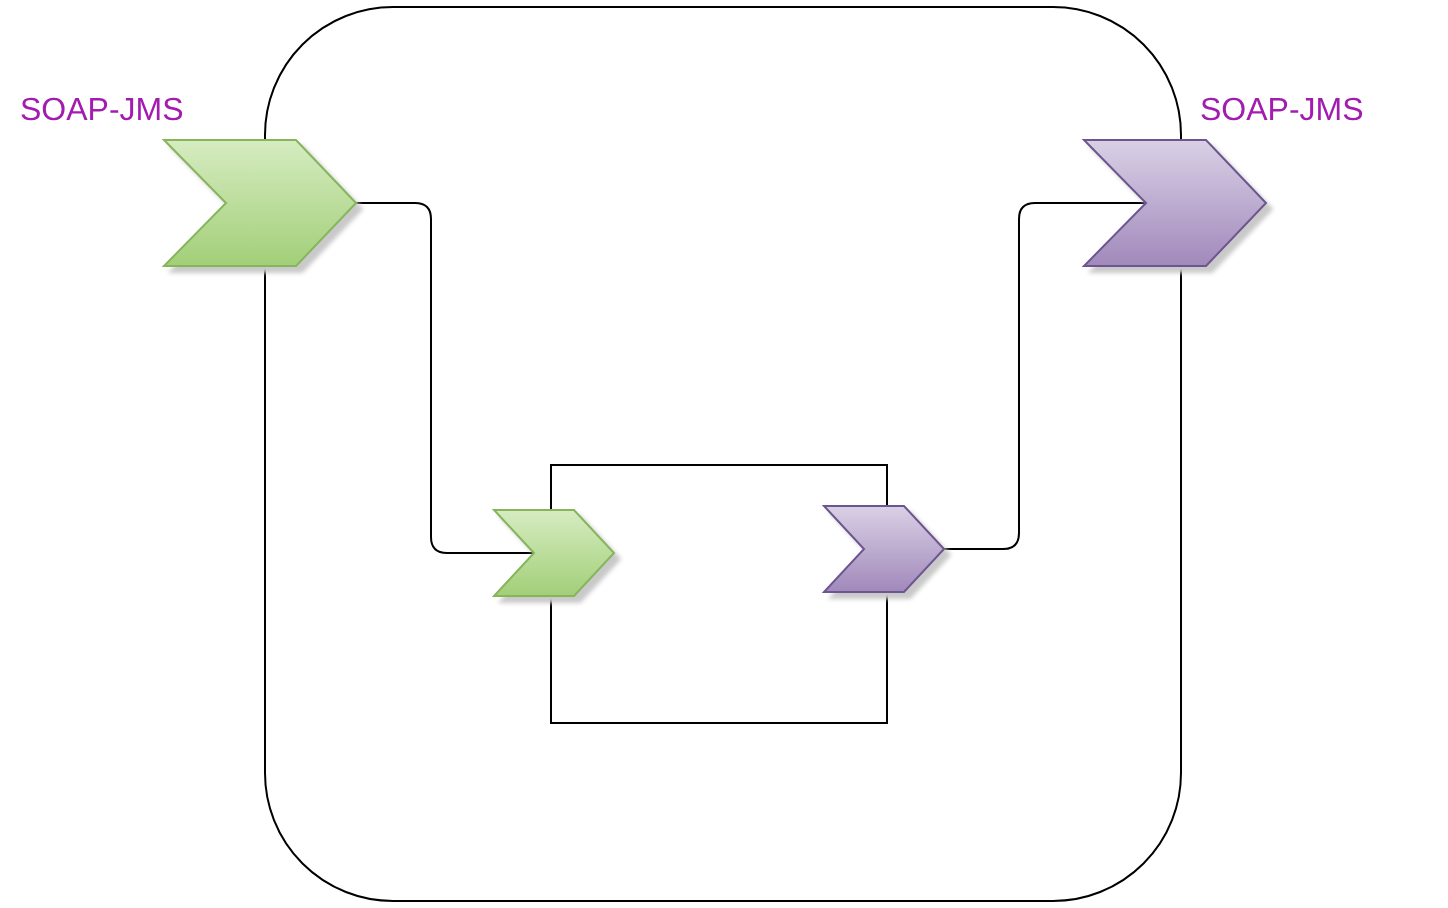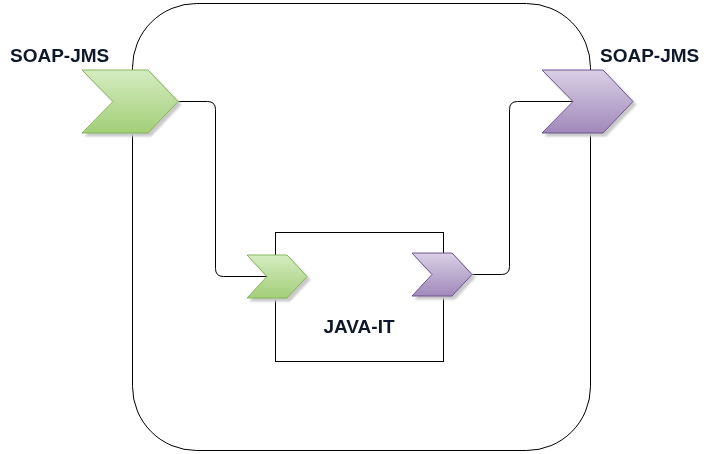--- a/index.html
+++ b/index.html
@@ -24,23 +24,23 @@
     fill: none;
     stroke-width: 1;
   }
   .arrow {
     stroke-width: 1;
     stroke-linejoin: miter;
     filter: drop-shadow(3px 3px 1px #c9c9c9);
   }
   .label {
     position: absolute;
-    color: #0f172a;
-    font-weight: bold;
-    font-size: 19px;
+    color: #a21caf;
+    font-weight: normal;
+    font-size: 16px;
     line-height: 22px;
     white-space: nowrap;
   }
   .label-source { left: 10px; top: 45px; }
   .label-destination { left: 600px; top: 45px; }
   .label-inner {
     left: 275px;
     top: 316px;
     width: 168px;
     text-align: center;
@@ -77,15 +77,14 @@
 
     <polygon class="arrow" fill="url(#gradGreen)" points="247,255 287,255 307,276.5 287,298 247,298 267,276.5" stroke="#86b55c"></polygon>
 
     <polygon class="arrow" fill="url(#gradPurple)" points="412,253 452,253 472,274.5 452,296 412,296 432,274.5" stroke="#6d5590"></polygon>
   </svg>
 
   <div class="label label-source">SOAP-JMS</div>
 
   <div class="label label-destination">SOAP-JMS</div>
 
-  <div class="label label-inner">JAVA-IT</div>
 
 </div>
 
 </body></html>

